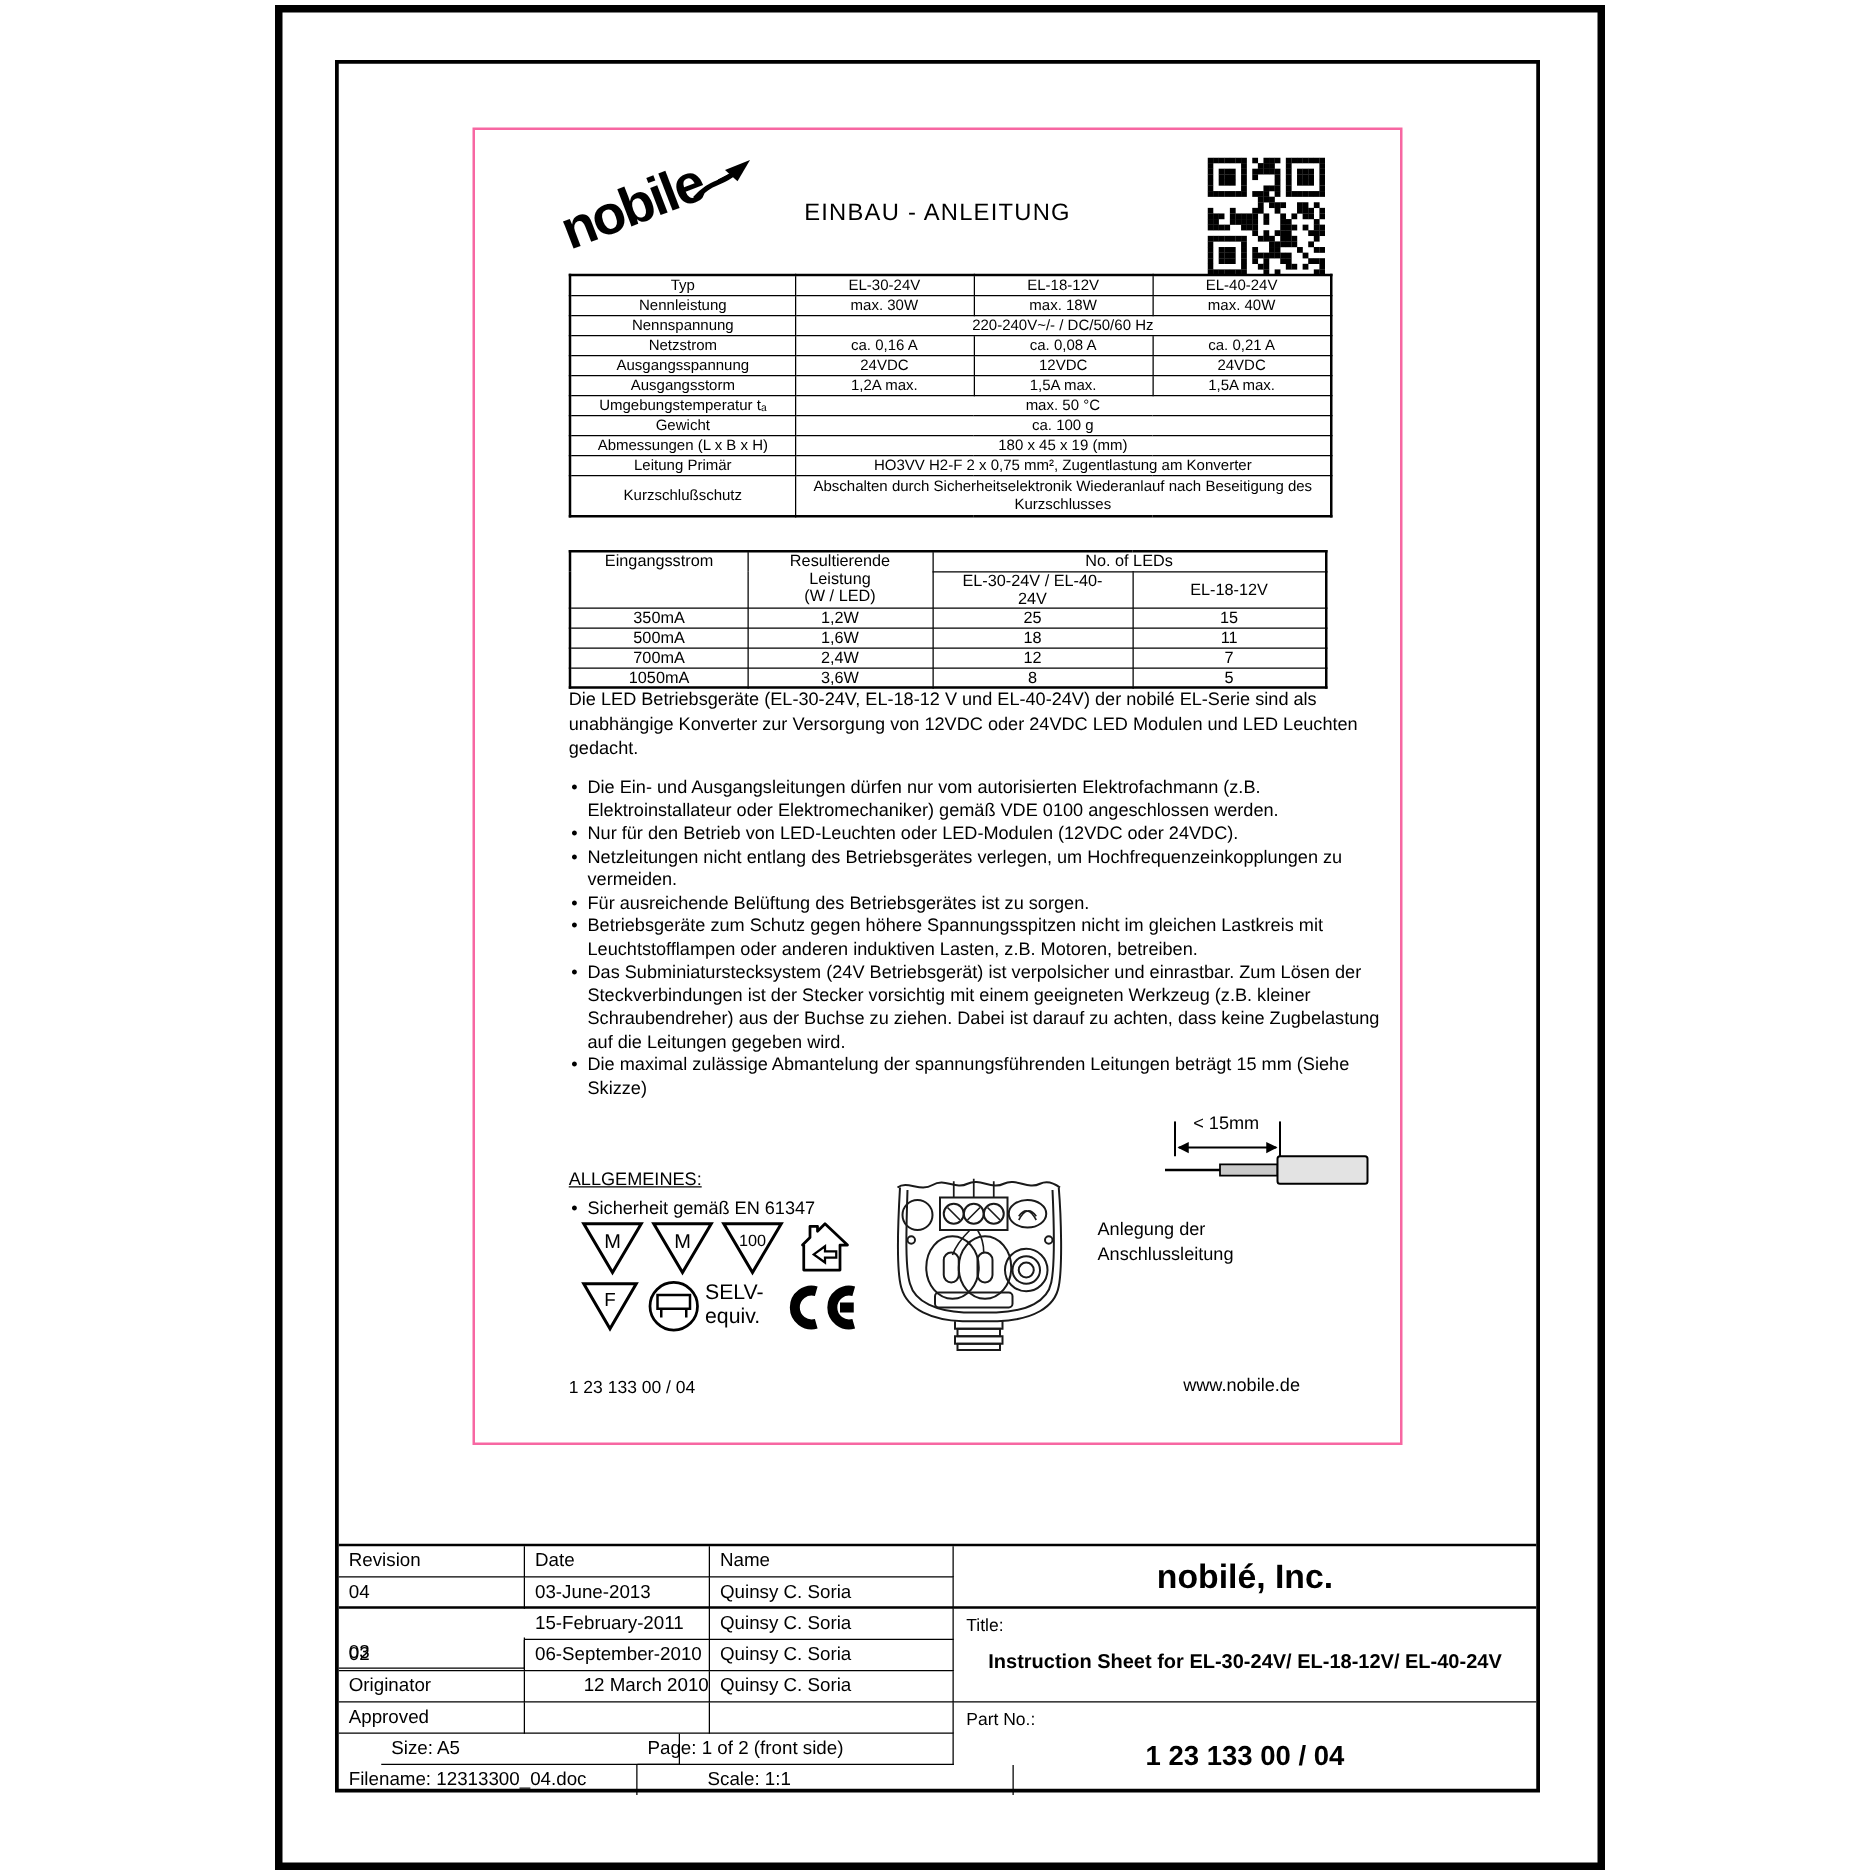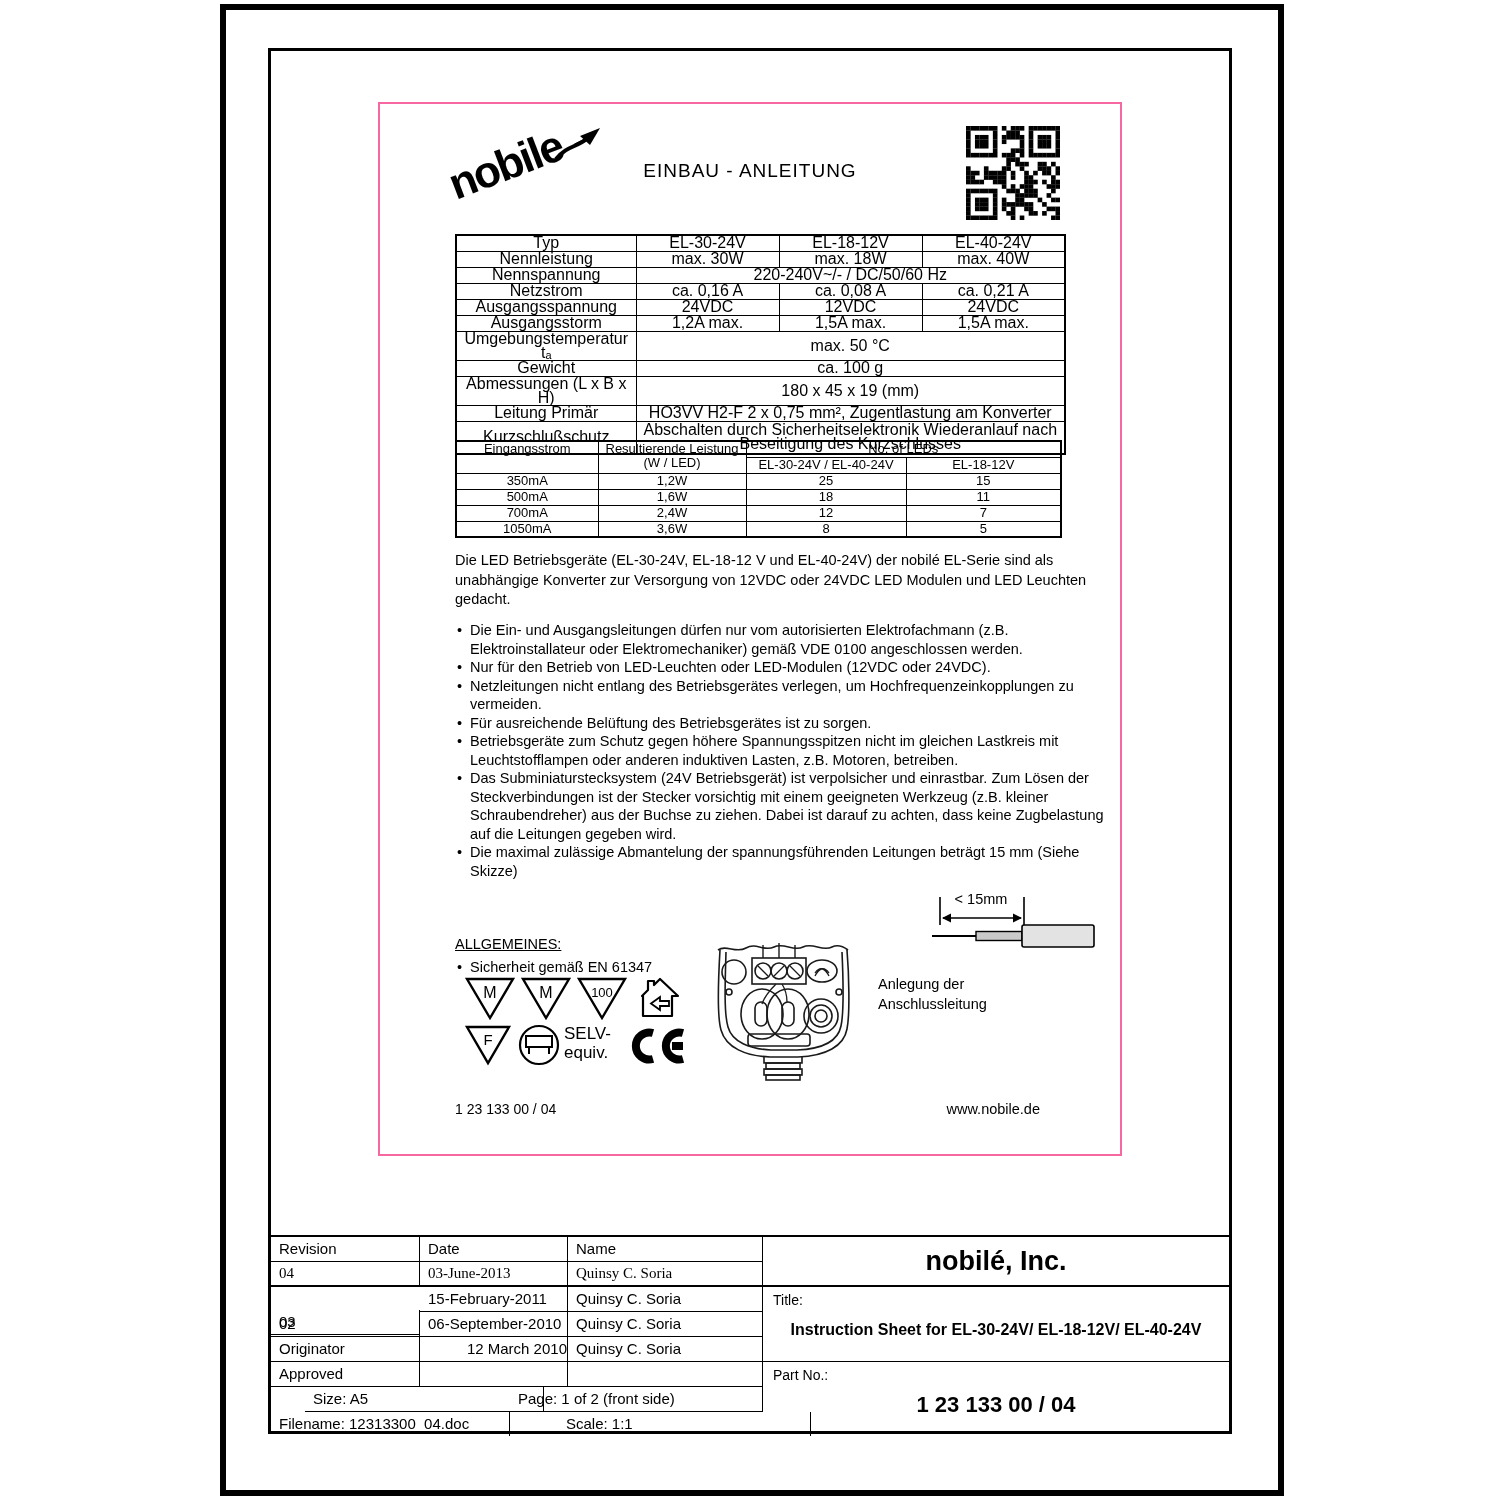--- a/index.html
+++ b/index.html
@@ -15,28 +15,28 @@
 
   .sheet { position:absolute; left:378px; top:102px; width:744px; height:1054px; }
 
   
   .logo { position:absolute; left:70px; top:12px; width:200px; height:105px; }
   .doc-heading { position:absolute; left:50%; top:58px; transform:translateX(-50%);
                  font-size:19px; letter-spacing:1px; white-space:nowrap; }
   .qr { position:absolute; left:588px; top:24px; width:94px; height:94px; }
 
   
-  table.spec { position:absolute; left:77px; top:132px; width:609px; border-collapse:collapse;
-               table-layout:fixed; font-size:16px; border:2px solid #000; }
+  table.spec { position:absolute; left:77px; top:117px; width:609px; border-collapse:collapse;
+               table-layout:fixed; font-size:12px; border:2px solid #000; }
   table.spec td { border:1px solid #000; text-align:center; height:16px; line-height:14px; padding:0 2px; }
 
   
   table.led { position:absolute; left:77px; top:338px; width:605px; border-collapse:collapse;
               table-layout:fixed; font-size:13px; border:2px solid #000; }
-  table.led td { border:1px solid #000; text-align:center; height:16px; line-height:14px; padding:0 2px;margin-top:24px; }
+  table.led td { border:1px solid #000; text-align:center; height:16px; line-height:14px; padding:0 15px;margin-top:24px; }
   table.led td.top2 { vertical-align:top; }
 
   
   .intro { position:absolute; left:77px; top:449px; width:645px; font-size:14.5px; line-height:19.5px; }
   ul.bullets { position:absolute; left:77px; top:519px; width:650px; list-style:none;
                font-size:14.5px; line-height:18.5px; }
   ul.bullets li { position:relative; padding-left:15px; }
   ul.bullets li::before { content:"•"; position:absolute; left:2px; top:0; }
 
   .allg-head { position:absolute; left:77px; top:834px; font-size:14.5px; text-decoration:underline; }
@@ -53,21 +53,21 @@
   .cable { position:absolute; left:552px; top:795px; }
 
   .sheet-docno { position:absolute; left:77px; top:999px; font-size:14px; }
   .sheet-site { position:absolute; right:82px; top:999px; font-size:14.5px; }
 
   
   .tb { position:absolute; left:271px; top:1235px; width:958px; height:199px;
         border-top:2px solid #000; font-size:15px; }
   .tb .cell { position:absolute; border-right:1px solid #000; border-bottom:1px solid #000;
               padding:3px 0 0 8px; overflow:hidden; white-space:nowrap; }
-  .tb .thick { border-bottom:2px solid #000;font-family:Liberation Serif, serif; }
+  .tb .thick { border-bottom:2px solid #000; }
   .tb .company { position:absolute; left:492px; top:0; width:466px; height:50px;
                  border-bottom:2px solid #000; display:flex; align-items:center; justify-content:center;
                  font-weight:bold; font-size:27px; }
   .tb .titlebox { position:absolute; left:492px; top:50px; width:466px; height:75px;
                   border-bottom:1px solid #000; }
   .tb .partbox { position:absolute; left:492px; top:125px; width:466px; height:74px; }
   .tb .lab { position:absolute; left:10px; top:5px; font-size:14px; }
   .tb .titletext { position:absolute; left:0; right:0; top:34px; text-align:center;
                    font-weight:bold; font-size:16px; }
   .tb .parttext { position:absolute; left:0; right:0; top:30px; text-align:center;

